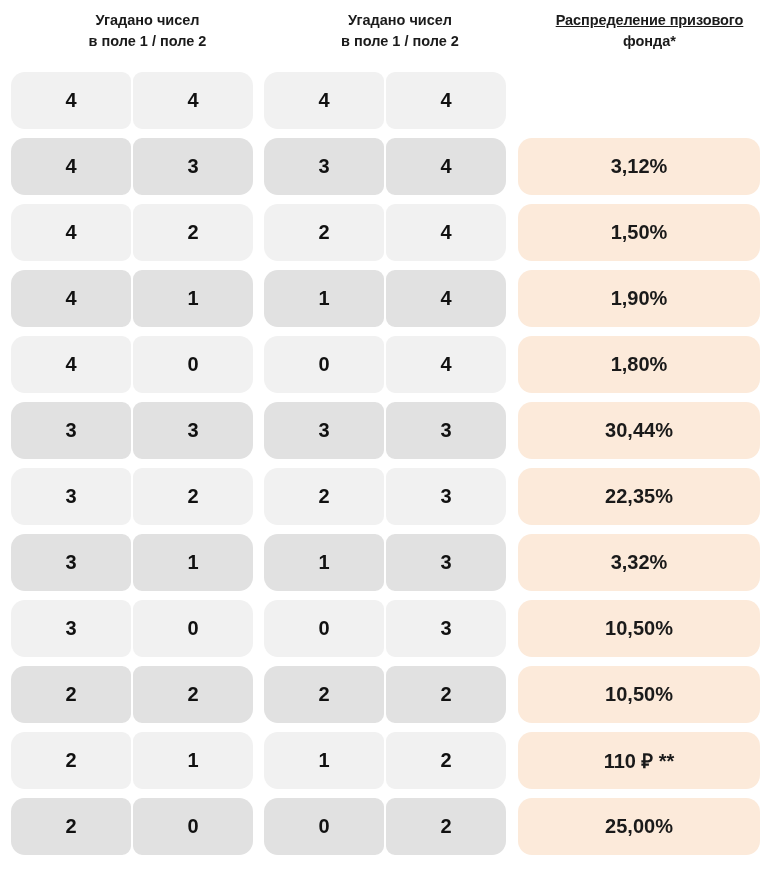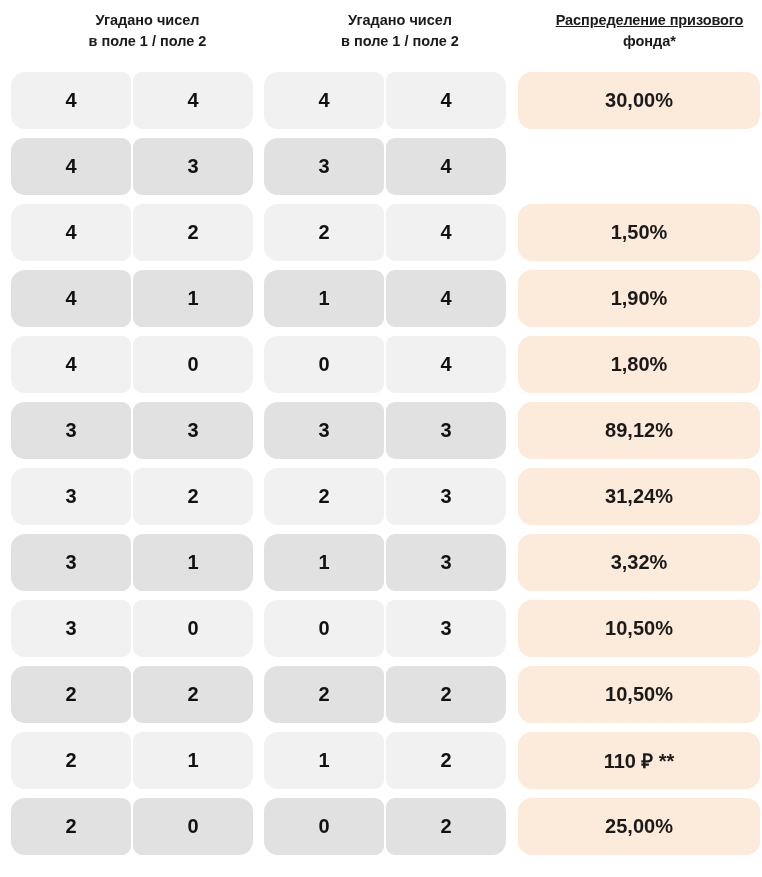--- a/index.html
+++ b/index.html
@@ -131,32 +131,32 @@
       <div class="data-row shade-light">
         <div class="gutter-left"></div>
         <div class="pill-group first">
           <div class="pill left">4</div>
           <div class="pill right">4</div>
         </div>
         <div class="pill-group second">
           <div class="pill left">4</div>
           <div class="pill right">4</div>
         </div>
-        <div class="prize-cell">30,00%</div>
-      </div>
-      <div class="data-row shade-dark">
-        <div class="gutter-left"></div>
-        <div class="pill-group first">
-          <div class="pill left">4</div>
-          <div class="pill right">3</div>
-        </div>
-        <div class="pill-group second">
-          <div class="pill left">3</div>
-          <div class="pill right">4</div>
-        </div>
+      </div>
+      <div class="data-row shade-dark">
+        <div class="gutter-left"></div>
+        <div class="pill-group first">
+          <div class="pill left">4</div>
+          <div class="pill right">3</div>
+        </div>
+        <div class="pill-group second">
+          <div class="pill left">3</div>
+          <div class="pill right">4</div>
+        </div>
+        <div class="prize-cell">3,12%</div>
       </div>
       <div class="data-row shade-light">
         <div class="gutter-left"></div>
         <div class="pill-group first">
           <div class="pill left">4</div>
           <div class="pill right">2</div>
         </div>
         <div class="pill-group second">
           <div class="pill left">2</div>
           <div class="pill right">4</div>
@@ -190,33 +190,33 @@
       <div class="data-row shade-dark">
         <div class="gutter-left"></div>
         <div class="pill-group first">
           <div class="pill left">3</div>
           <div class="pill right">3</div>
         </div>
         <div class="pill-group second">
           <div class="pill left">3</div>
           <div class="pill right">3</div>
         </div>
-        <div class="prize-cell">89,12%</div>
-      </div>
-      <div class="data-row shade-light">
-        <div class="gutter-left"></div>
-        <div class="pill-group first">
-          <div class="pill left">3</div>
-          <div class="pill right">2</div>
-        </div>
-        <div class="pill-group second">
-          <div class="pill left">2</div>
-          <div class="pill right">3</div>
-        </div>
-        <div class="prize-cell">31,24%</div>
+        <div class="prize-cell">30,44%</div>
+      </div>
+      <div class="data-row shade-light">
+        <div class="gutter-left"></div>
+        <div class="pill-group first">
+          <div class="pill left">3</div>
+          <div class="pill right">2</div>
+        </div>
+        <div class="pill-group second">
+          <div class="pill left">2</div>
+          <div class="pill right">3</div>
+        </div>
+        <div class="prize-cell">22,35%</div>
       </div>
       <div class="data-row shade-dark">
         <div class="gutter-left"></div>
         <div class="pill-group first">
           <div class="pill left">3</div>
           <div class="pill right">1</div>
         </div>
         <div class="pill-group second">
           <div class="pill left">1</div>
           <div class="pill right">3</div>

